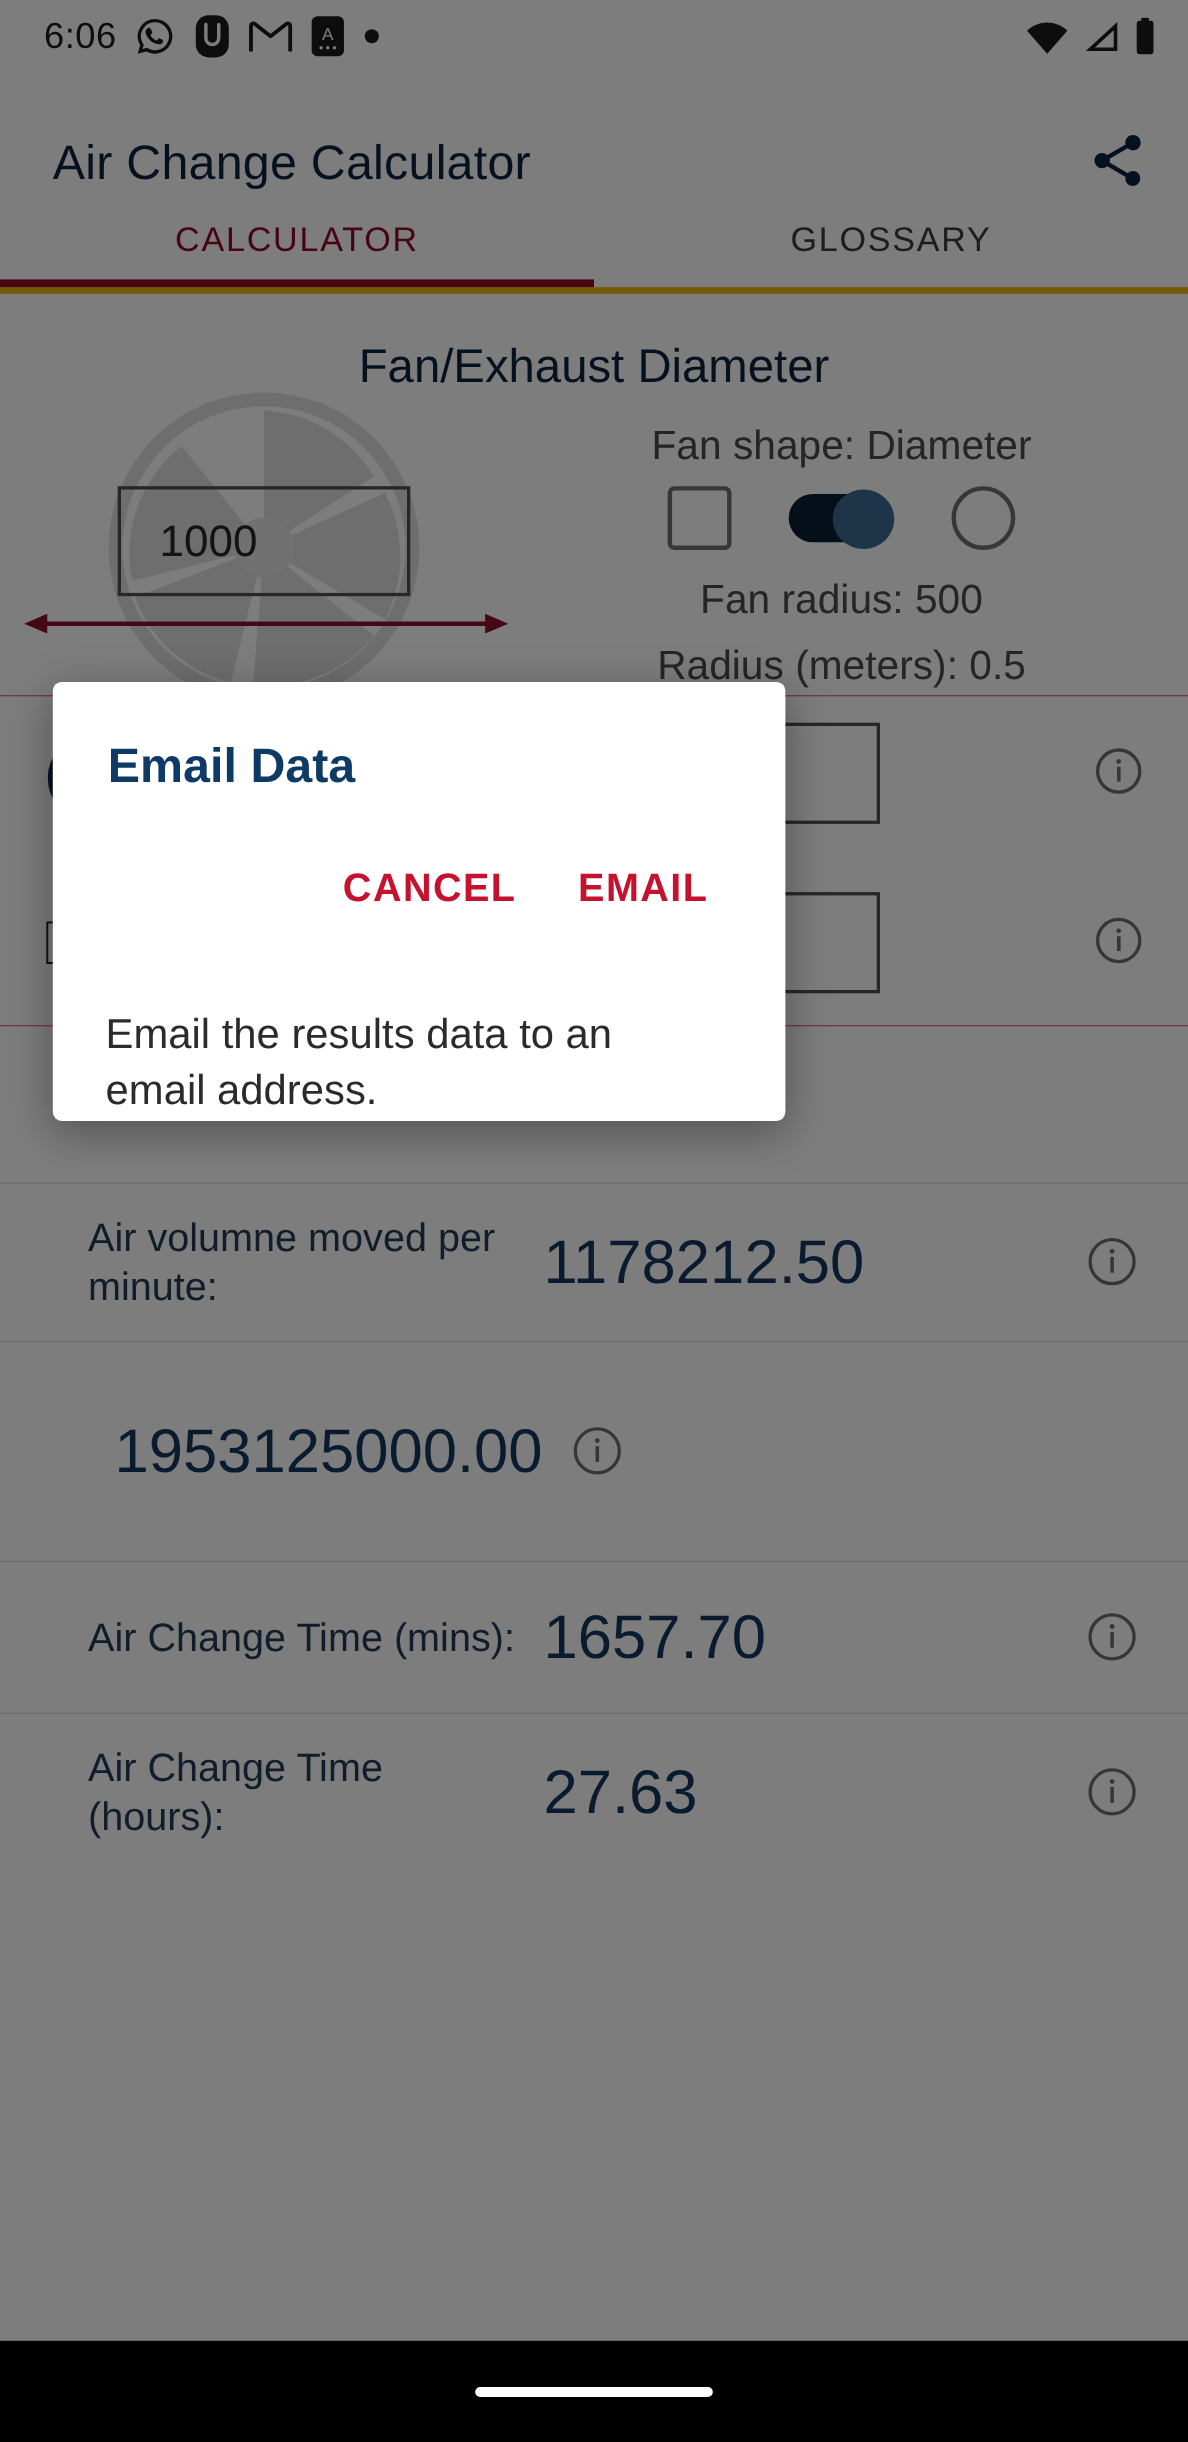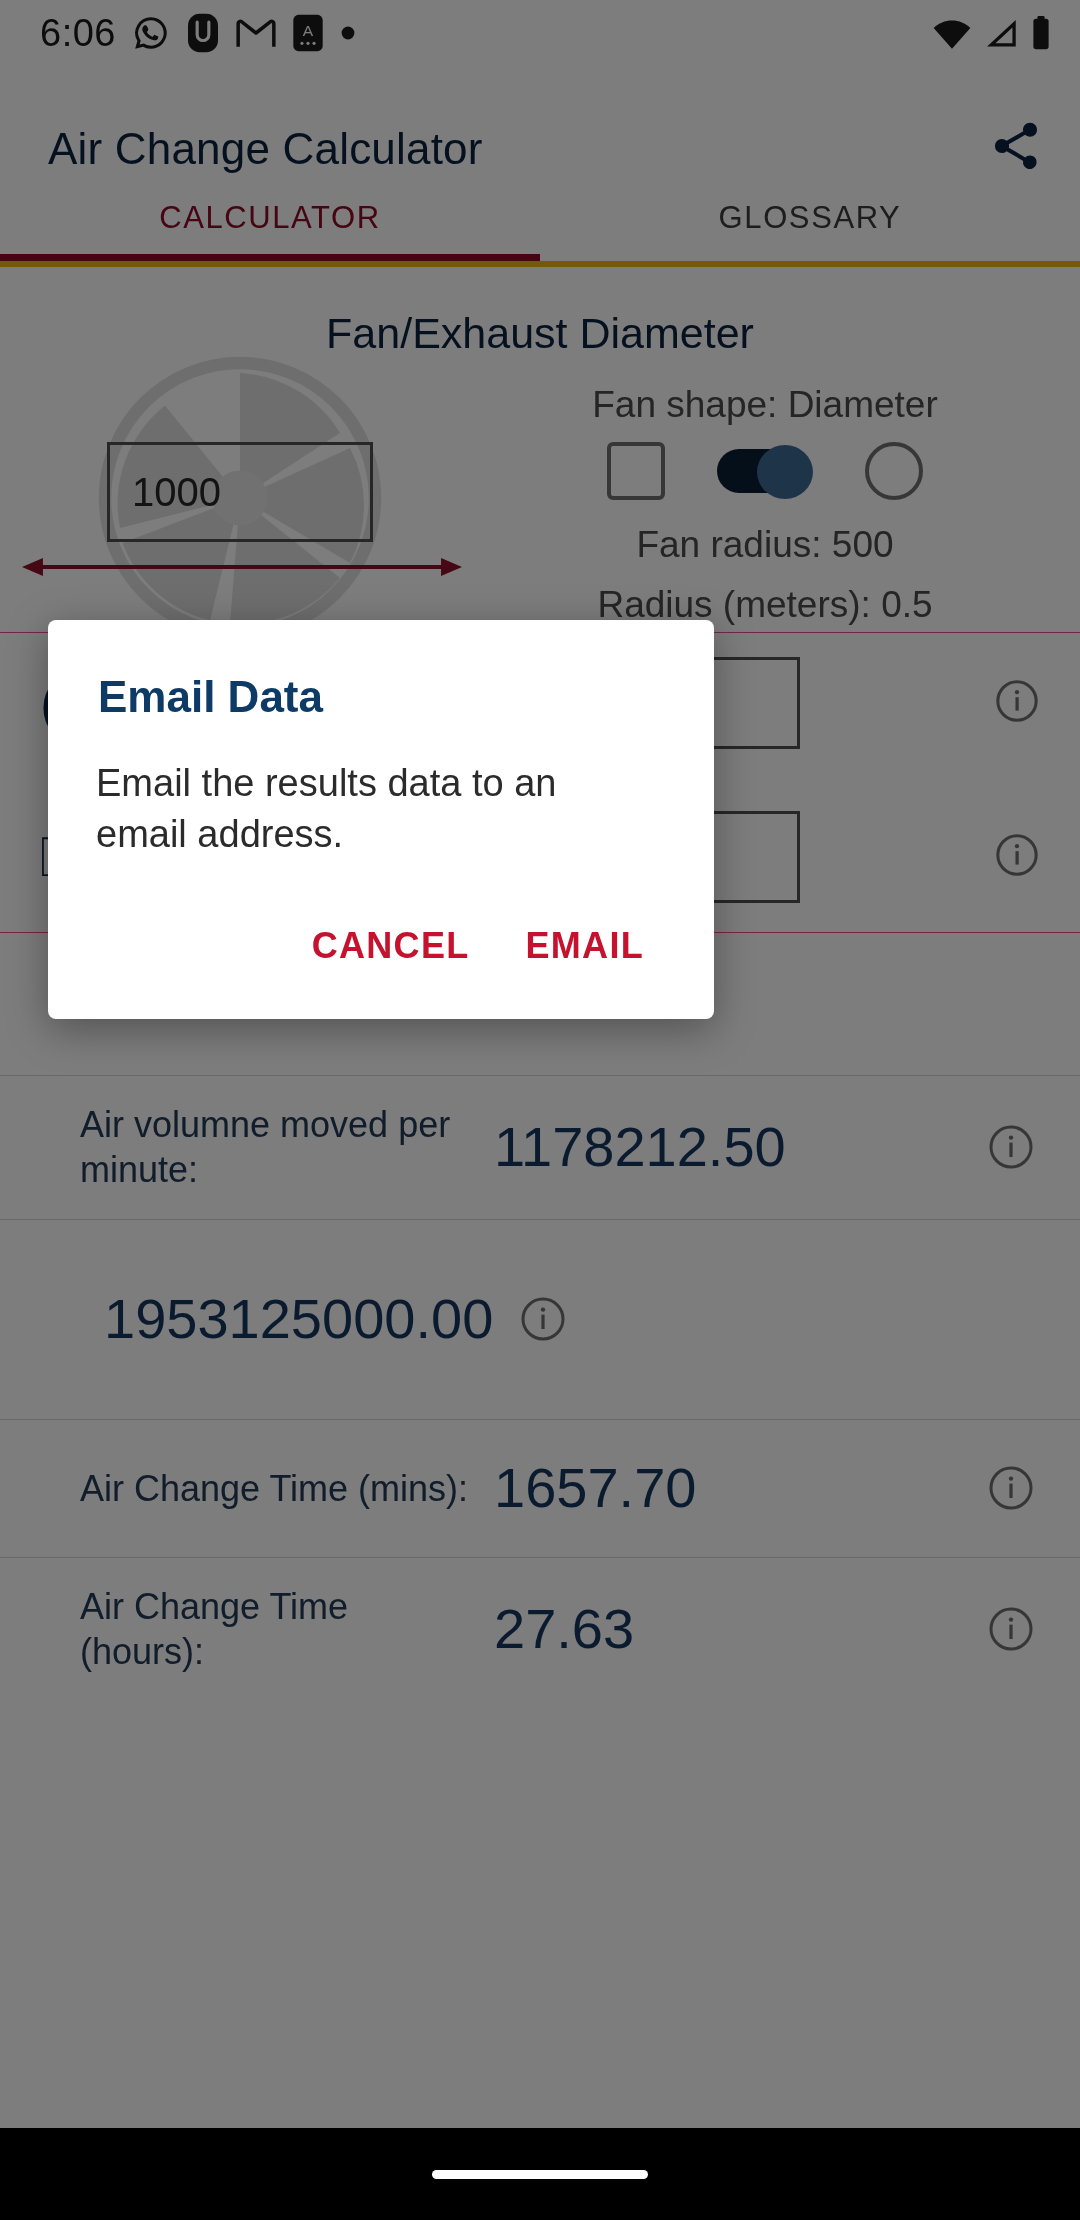--- a/index.html
+++ b/index.html
@@ -28,21 +28,21 @@
   #statusbar {
     position: relative;
     height: 66px;
     background: #fafafa;
     display: flex; align-items: center;
     padding: 0 28px 0 40px;
     z-index: 5;
   }
   #sb-left { display: flex; align-items: center; gap: 16px; }
   #sb-time {
-    font-size: 38px; color: #1b1b1b; letter-spacing: .5px;
+    font-size: 33px; color: #1b1b1b; letter-spacing: .5px;
     font-family: "Liberation Sans", sans-serif;
   }
   .sb-ico { display: block; }
   #sb-right { margin-left: auto; display: flex; align-items: center; gap: 11px; }
 
   
   #appbar {
     position: relative;
     height: 108px;
     background: #fafafa;
@@ -99,21 +99,21 @@
   .diam-left {
     width: 480px; position: relative;
     display: flex; align-items: center; justify-content: center;
   }
   .fan-svg { position: absolute; left: 50%; top: -30px; transform: translateX(-50%); opacity: .14; }
   #diam-input {
     position: relative; z-index: 2;
     width: 266px; height: 100px;
     border: 3px solid #4e4e4e; background: transparent;
     font-size: 40px; color: #262626;
-    padding-left: 22px;
+    padding-left: 35px;
     font-family: "Liberation Sans", sans-serif;
     margin-top: -20px;
   }
   .arrow-wrap { position: absolute; left: 22px; right: 18px; top: 172px; z-index: 3; }
 
   .diam-right {
     flex: 1; padding-right: 30px; padding-top: 6px;
     display: flex; flex-direction: column; align-items: center;
   }
   .fan-shape-label { font-size: 37px; color: #4a4a4a; margin-bottom: 16px; }
@@ -405,24 +405,24 @@
         </div>
       </div>
 
     </div>
   </div>
 
   <div id="scrim"></div>
 
   <div id="dialog">
     <div id="dlg-title">Email Data</div>
-    <div id="dlg-body">Email the results data to an email address.</div>
     <div id="dlg-actions">
       <button class="dlg-btn">CANCEL</button>
       <button class="dlg-btn">EMAIL</button>
     </div>
+    <div id="dlg-body">Email the results data to an email address.</div>
   </div>
 
   <div id="navbar">
     <div id="nav-pill"></div>
   </div>
 
 </div>
 
 </body></html>

